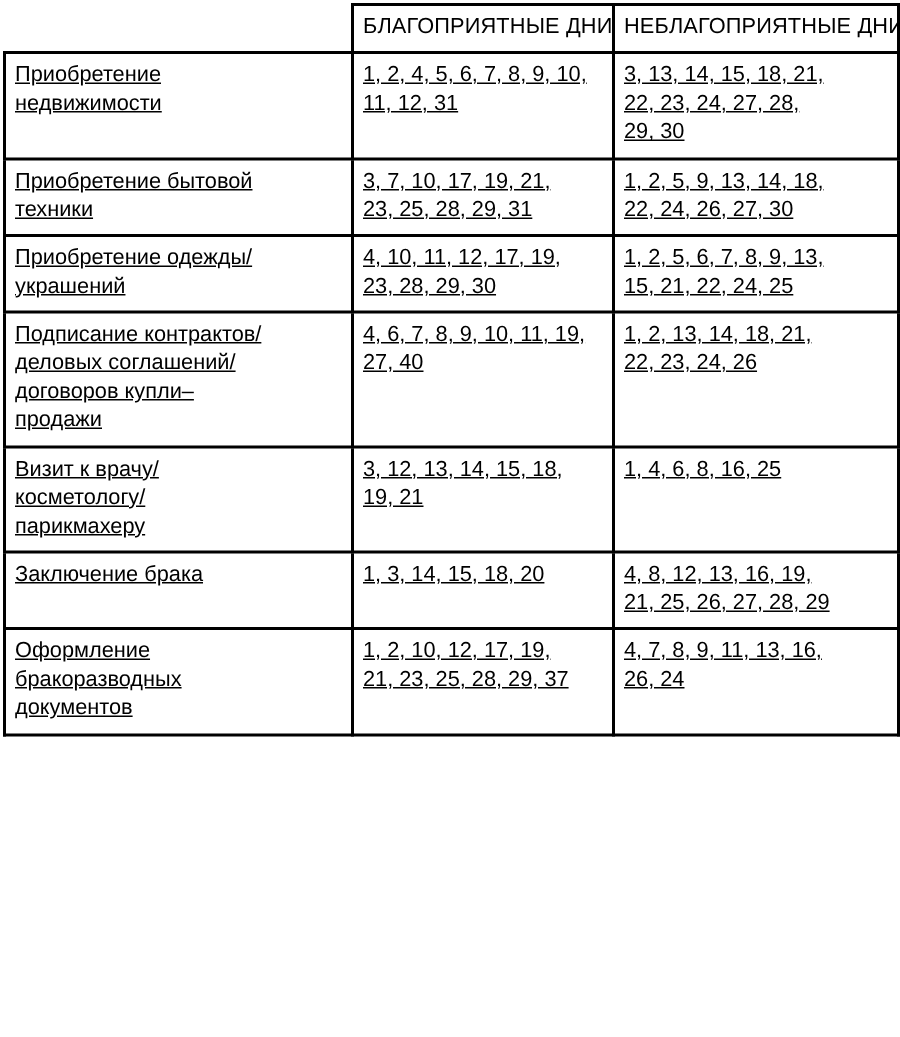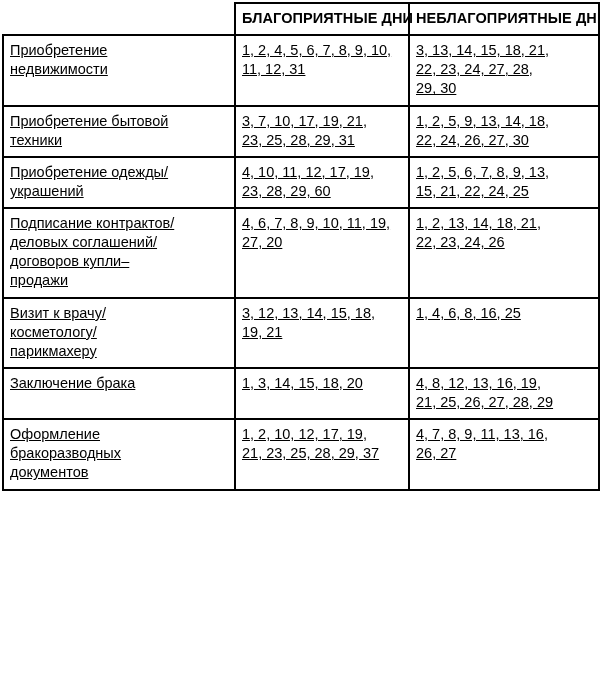--- a/index.html
+++ b/index.html
@@ -26,21 +26,21 @@
     padding: 5px 6px 6px 6px;
     font-size: 14.5px;
     line-height: 1.32;
     text-align: left;
   }
   col.c-activity { width: 232px; }
   col.c-good     { width: 174px; }
   col.c-bad      { width: 190px; }
 
   thead th {
-    font-weight: bold;
+    font-weight: normal;
     font-size: 13.5px;
     letter-spacing: 0.1px;
     padding-top: 4px;
     padding-bottom: 4px;
     white-space: nowrap;
     margin-left: 44px;
   }
   thead th.corner {
     border-top: none;
     border-left: none;
@@ -97,37 +97,37 @@
 22, 24, 26, 27, 30</span>
         </td>
     </tr>
     <tr>
       <td>
           <span class="cell-text">Приобретение одежды/
 украшений</span>
         </td>
       <td>
           <span class="cell-text">4, 10, 11, 12, 17, 19,
-23, 28, 29, 60</span>
+23, 28, 29, 30</span>
         </td>
       <td>
           <span class="cell-text">1, 2, 5, 6, 7, 8, 9, 13,
 15, 21, 22, 24, 25</span>
         </td>
     </tr>
     <tr>
       <td>
           <span class="cell-text">Подписание контрактов/
 деловых соглашений/
 договоров купли–
 продажи</span>
         </td>
       <td>
           <span class="cell-text">4, 6, 7, 8, 9, 10, 11, 19,
-27, 20</span>
+27, 40</span>
         </td>
       <td>
           <span class="cell-text">1, 2, 13, 14, 18, 21,
 22, 23, 24, 26</span>
         </td>
     </tr>
     <tr>
       <td>
           <span class="cell-text">Визит к врачу/
 косметологу/
@@ -158,17 +158,17 @@
           <span class="cell-text">Оформление
 бракоразводных
 документов</span>
         </td>
       <td>
           <span class="cell-text">1, 2, 10, 12, 17, 19,
 21, 23, 25, 28, 29, 37</span>
         </td>
       <td>
           <span class="cell-text">4, 7, 8, 9, 11, 13, 16,
-26, 27</span>
+26, 24</span>
         </td>
     </tr>
   </tbody>
 </table>
 
 </body></html>

